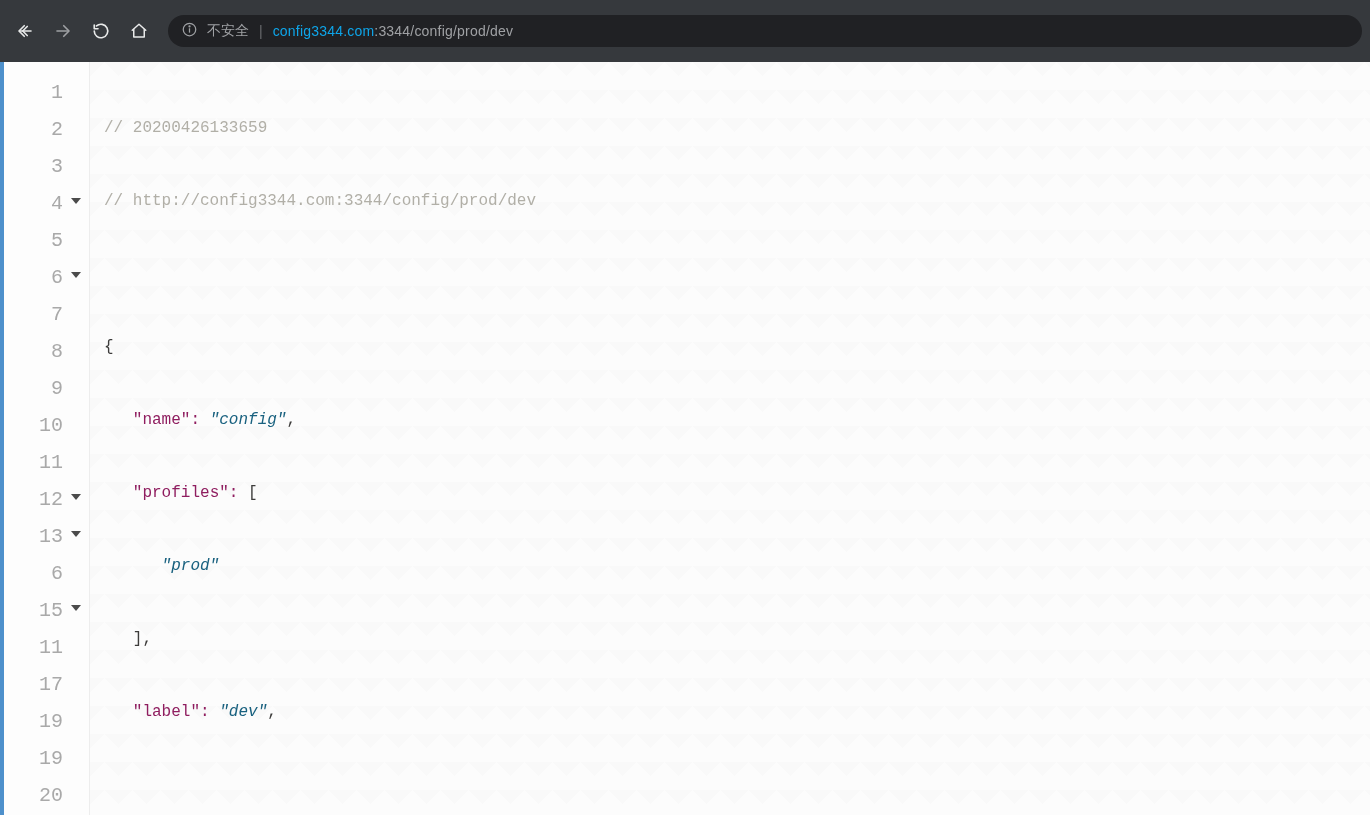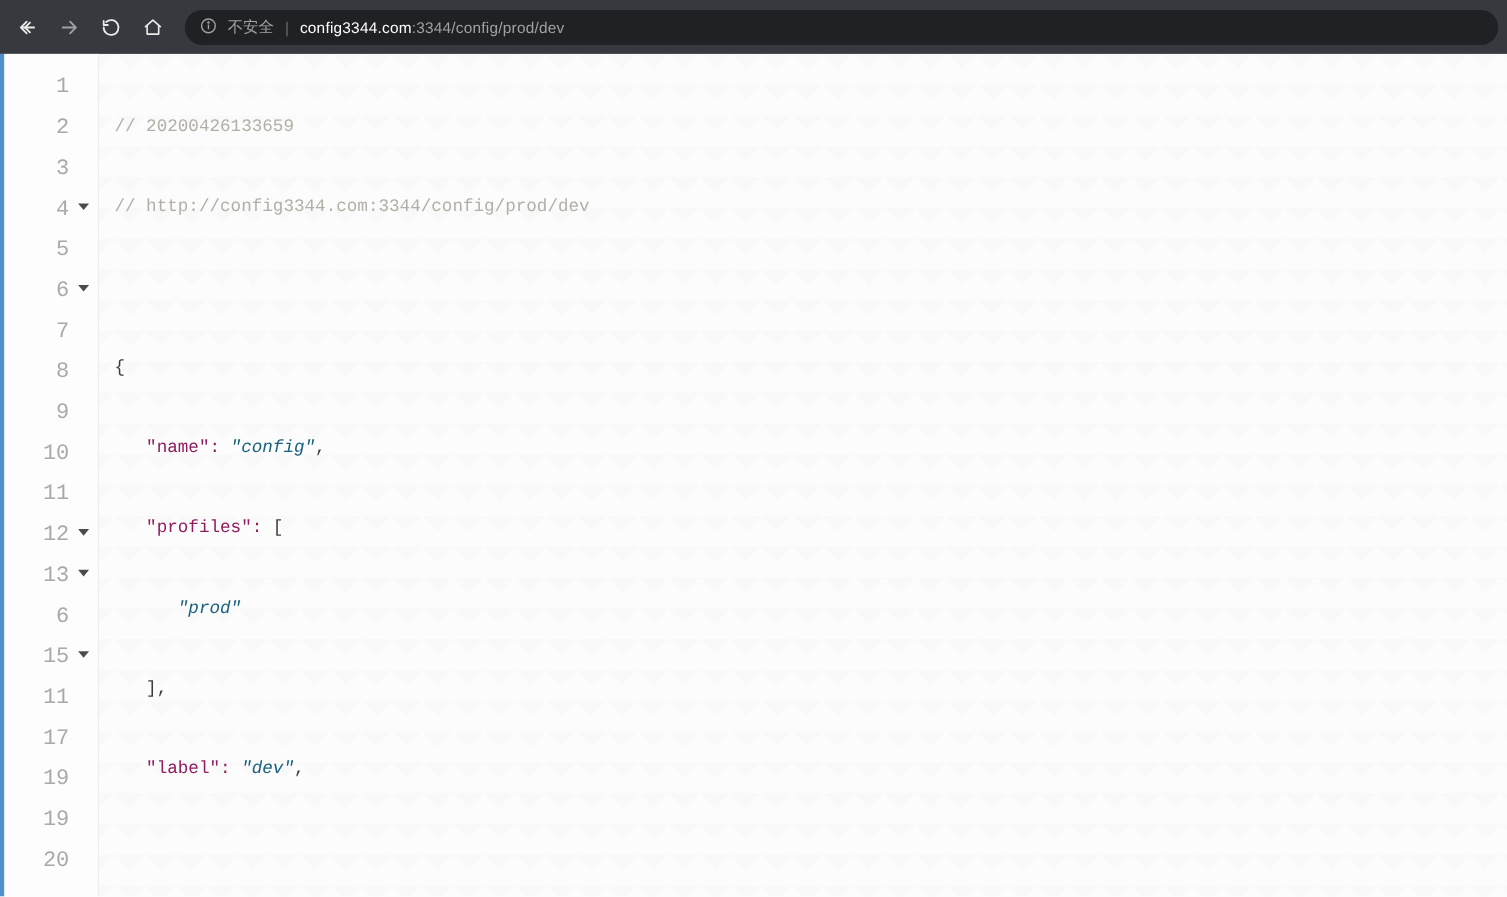--- a/index.html
+++ b/index.html
@@ -4,21 +4,21 @@
   <style>
     * { margin: 0; padding: 0; box-sizing: border-box; }
     body {
       font-family: "Segoe UI", Arial, sans-serif;
       width: 1370px;
       height: 815px;
       overflow: hidden;
       background: #fcfcfc;
     }
     .browser-toolbar {
-      height: 49px;
+      height: 62px;
       background: #36393d;
       display: flex;
       align-items: center;
       padding: 0 8px;
       gap: 4px;
     }
     .nav-icon {
       width: 34px;
       height: 34px;
       display: flex;
@@ -42,21 +42,21 @@
       font-size: 14px;
       gap: 10px;
     }
     .address-bar .sec-label {
       white-space: nowrap;
     }
     .address-bar .sep {
       color: #6a6c6f;
     }
     .url-text { color: #9fa1a4; letter-spacing: 0.2px; }
-    .url-text .host { color: #ffffff; }
+    .url-text .host { color: #0ea5e9; }
     .code-area {
       display: flex;
       height: calc(100% - 49px);
       position: relative;
     }
     .blue-margin {
       width: 4px;
       background: #4e90cb;
     }
     .gutter {

